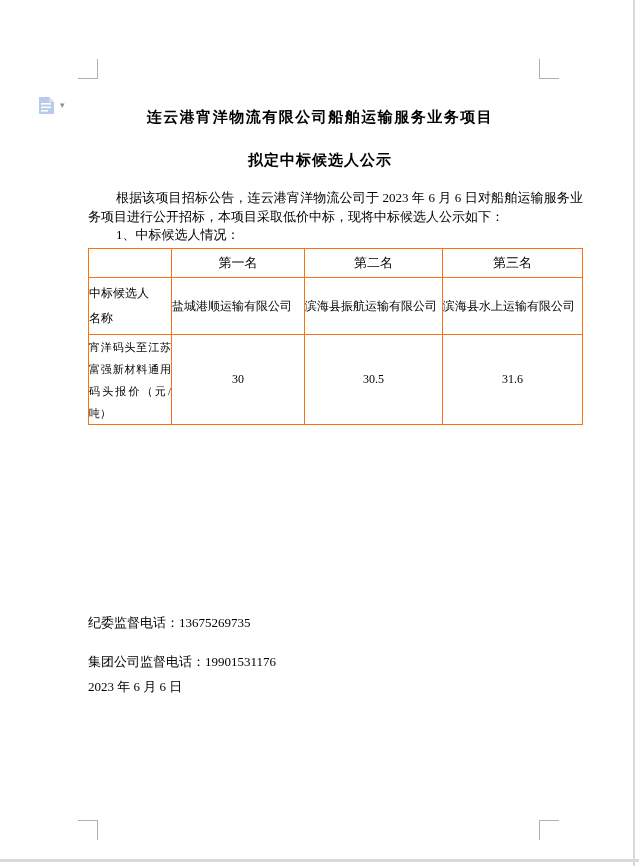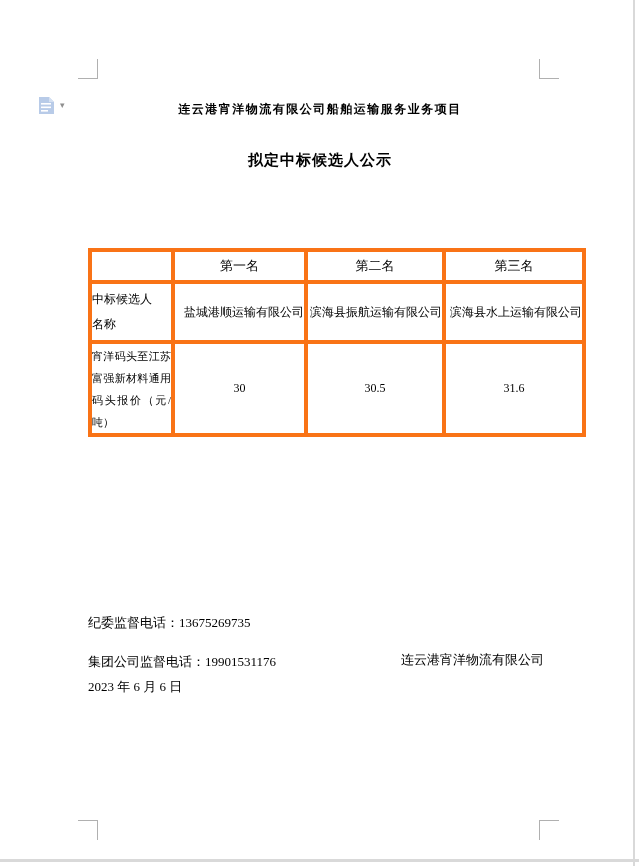--- a/index.html
+++ b/index.html
@@ -23,45 +23,45 @@
   .crop-bl { left: 78px; top: 820px; border-right-width: 1px;  border-top-width: 1px; }
   .crop-br { left: 539px; top: 820px; border-left-width: 1px;  border-top-width: 1px; }
 
   
   .paste-btn { position: absolute; left: 38px; top: 96px; width: 34px; height: 24px; cursor: pointer; }
   .paste-btn svg { position: absolute; left: 0; top: 0; }
   .dd-arrow { position: absolute; left: 22px; top: 5px; font-size: 9px; color: #8f8f8f;
               font-family: "DejaVu Sans", sans-serif; line-height: 9px; }
 
   .doc-title {
-    position: absolute; left: 88px; top: 101px; width: 464px;
-    text-align: center; font-weight: bold; font-size: 12px; letter-spacing: 1.5px;
+    position: absolute; left: 88px; top: 108px; width: 464px;
+    text-align: center; font-weight: bold; font-size: 15px; letter-spacing: 1.5px;
   }
   .doc-subtitle {
     position: absolute; left: 88px; top: 151px; width: 464px;
     text-align: center; font-weight: bold; font-size: 15px; letter-spacing: 1px;
   }
   .intro {
     position: absolute; left: 88px; top: 188px; width: 495px;
     font-size: 13px; line-height: 19px; text-align: justify; text-indent: 28px;
   }
   .item1 { position: absolute; left: 116px; top: 226px; font-size: 13px; }
 
   table.bid-table {
     position: absolute; left: 88px; top: 248px; width: 494px;
     border-collapse: collapse; table-layout: fixed;
   }
   .bid-table td {
-    border: 4px solid #f97316;
+    border: 1px solid #f97316;
     font-weight: normal;
     padding: 0;
   }
   .hdr-cell      { height: 28px; font-size: 13px; text-align: center; vertical-align: middle; }
   .name-lbl-cell { height: 56px; font-size: 12px; vertical-align: middle; line-height: 25px; }
-  .name-cell     { font-size: 12px; text-align: right; vertical-align: middle; line-height: 25px; padding: 0 10px; }
+  .name-cell     { font-size: 12px; text-align: left; vertical-align: middle; line-height: 25px; padding: 0 10px; }
   .price-lbl-cell{ height: 89px; font-size: 11px; text-align: justify; vertical-align: middle;
                    line-height: 22px; padding: 2px 6px; }
   .price-lbl-cell.r2 { height: 87px; }
   .val-cell      { font-size: 12px; text-align: center; vertical-align: middle; margin-top: 26px; }
 
   .para2 {
     position: absolute; left: 88px; top: 514px; width: 495px;
     font-size: 13px; text-indent: 28px;
   }
   .para3 {
@@ -92,20 +92,22 @@
       <path d="M11 1 l5 5 h-5 z" fill="#d4e0f2"></path>
       <rect x="3" y="7" width="10" height="1.6" fill="#ffffff"></rect>
       <rect x="3" y="10.5" width="10" height="1.6" fill="#ffffff"></rect>
       <rect x="3" y="14" width="7" height="1.6" fill="#ffffff"></rect>
     </svg>
     <span class="dd-arrow">▾</span>
   </div>
 
   <div class="doc-title">连云港宵洋物流有限公司船舶运输服务业务项目</div>
   <div class="doc-subtitle">拟定中标候选人公示</div>
+  <div class="intro">根据该项目招标公告，连云港宵洋物流公司于 2023 年 6 月 6 日对船舶运输服务业务项目进行公开招标，本项目采取低价中标，现将中标候选人公示如下：</div>
+  <div class="item1">1、中标候选人情况：</div>
 
   <table class="bid-table">
     <colgroup>
       <col style="width:83px">
         <col style="width:133px">
         <col style="width:138px">
         <col style="width:140px">
     </colgroup>
     <tbody>
       <tr>
@@ -127,16 +129,15 @@
         <td class="price-lbl-cell">宵洋码头至江苏富强新材料通用码头报价（元/吨）</td>
         <td class="val-cell">30</td>
         <td class="val-cell">30.5</td>
         <td class="val-cell">31.6</td>
       </tr>
     </tbody>
   </table>
 
   <div class="phone1">纪委监督电话：13675269735</div>
   <div class="phone2">集团公司监督电话：19901531176</div>
-  <div class="sig-company">连云港宵洋物流有限公司</div>
   <div class="sig-date">2023 年 6 月 6 日</div>
 
 </div>
 
 </body></html>

